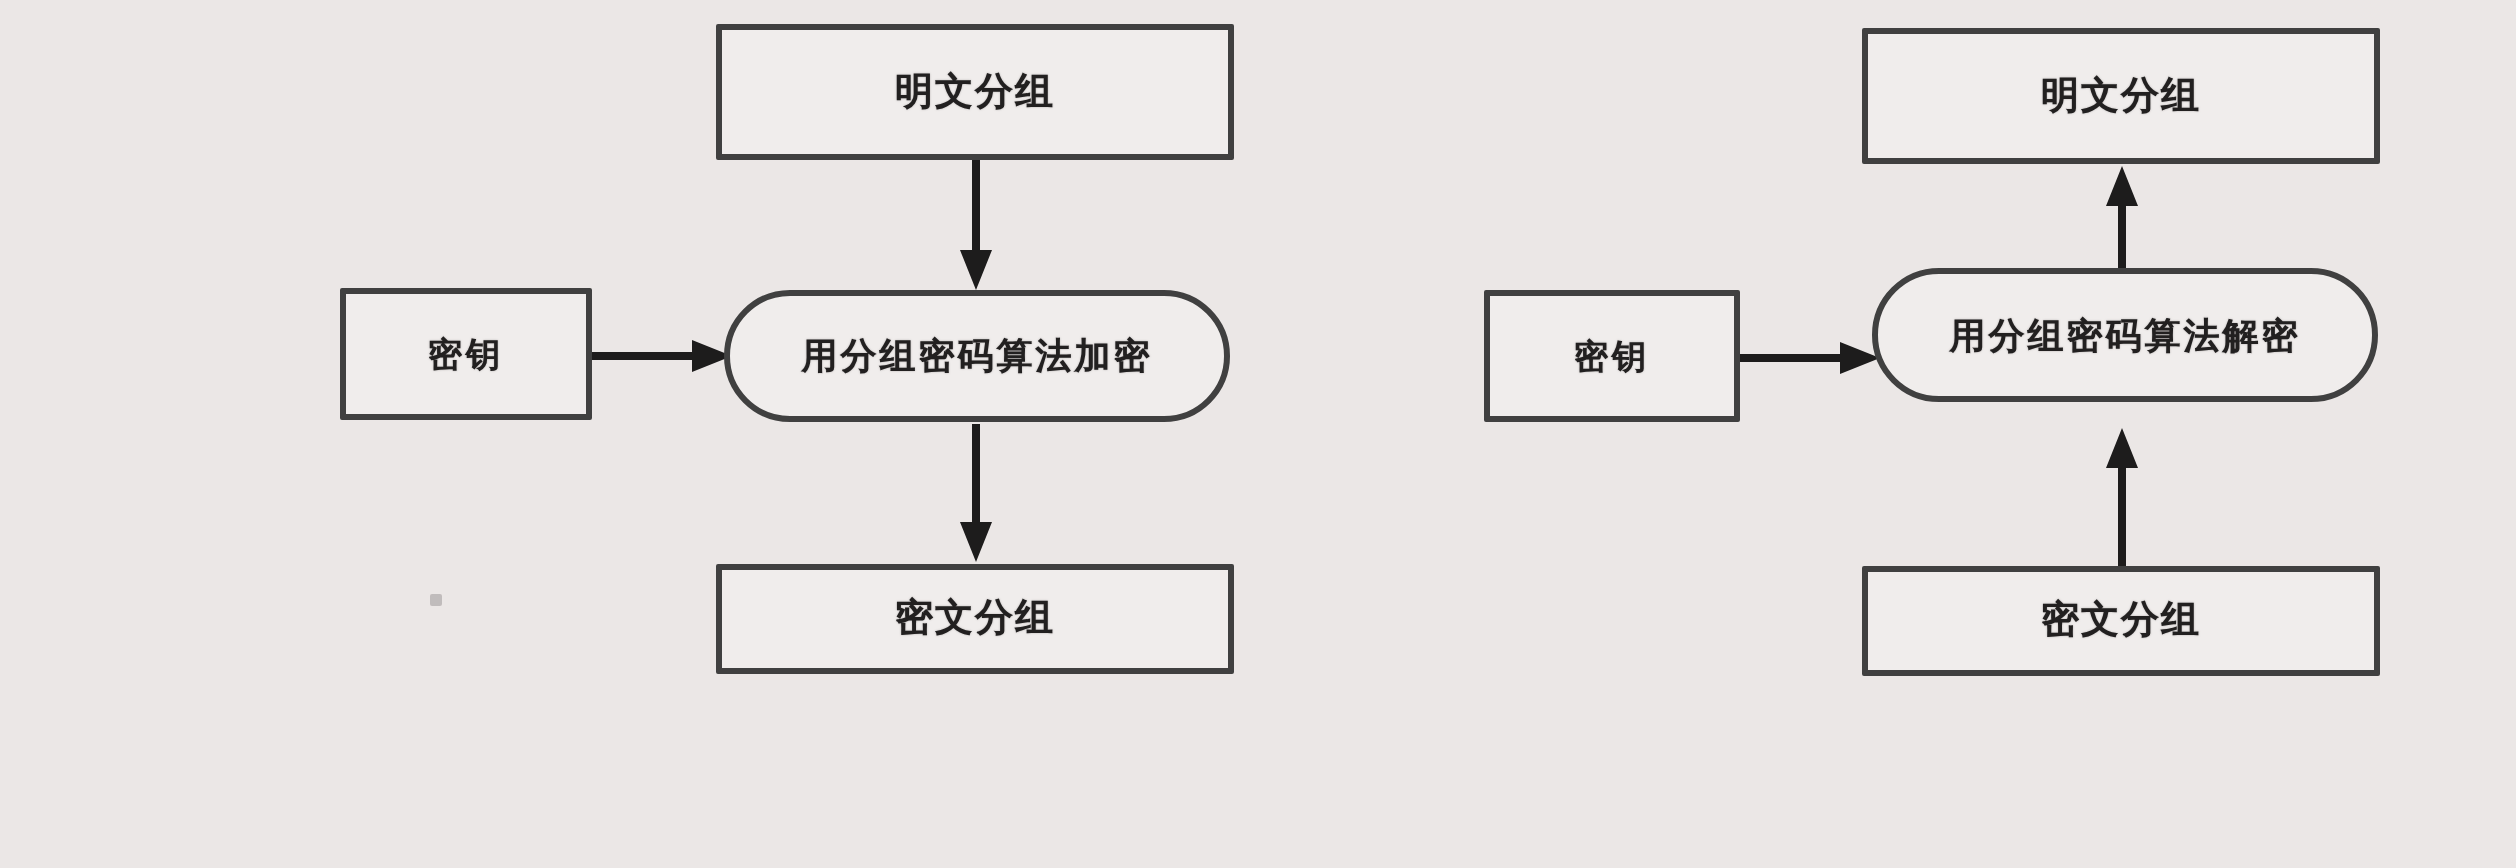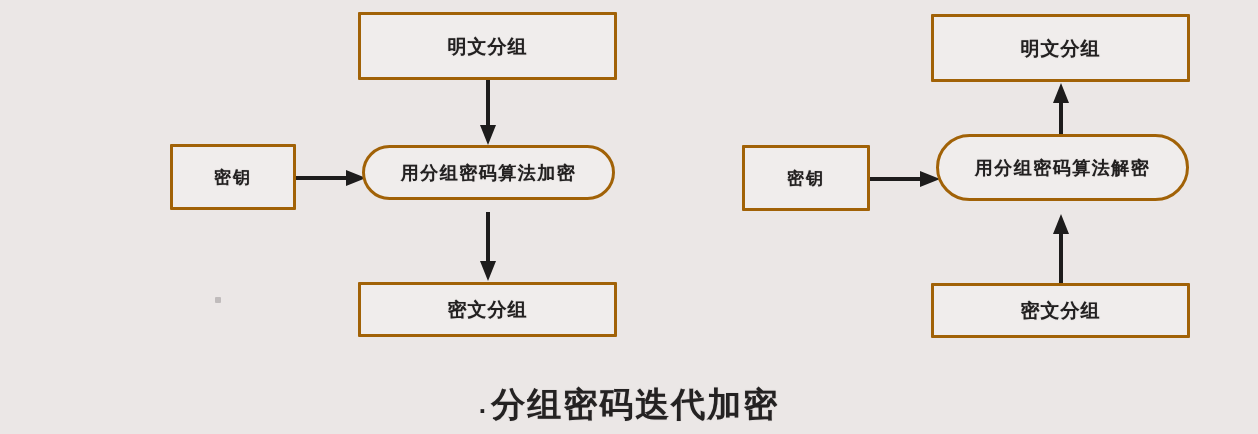--- a/index.html
+++ b/index.html
@@ -17,21 +17,21 @@
     height: 434px;
     background: #ebe7e6;
     overflow: hidden;
   }
 
   
   .node {
     position: absolute;
     box-sizing: border-box;
     background: #f0edec;
-    border: 3px solid #a16207;
+    border: 3px solid #404040;
     display: flex;
     align-items: center;
     justify-content: center;
     color: #222020;
     letter-spacing: 1px;
     text-shadow: 0 0 1px rgba(120,115,115,0.55);
   }
   .node.rect {
     border-radius: 1px;
   }
@@ -116,21 +116,21 @@
     <span class="label">密钥</span>
   </div>
 
   <div class="conn" style="left:296px; top:163px; width:72px; height:30px;">
     <svg width="72" height="30" viewBox="0 0 72 30">
       <line x1="0" y1="15" x2="55" y2="15" stroke="#1d1c1c" stroke-width="4"></line>
       <polygon points="70,15 50,7 50,23" fill="#1d1c1c"></polygon>
     </svg>
   </div>
 
-  <div class="node pill" style="left:362px; top:145px; width:253px; height:55px;">
+  <div class="node pill" style="left:362px; top:145px; width:253px; height:66px;">
     <span class="label">用分组密码算法加密</span>
   </div>
 
   <div class="conn" style="left:473px; top:212px; width:30px; height:70px;">
     <svg width="30" height="70" viewBox="0 0 30 70">
       <line x1="15" y1="0" x2="15" y2="56" stroke="#1d1c1c" stroke-width="4"></line>
       <polygon points="15,69 7,49 23,49" fill="#1d1c1c"></polygon>
     </svg>
   </div>
 
@@ -170,17 +170,14 @@
       <polygon points="15,1 7,21 23,21" fill="#1d1c1c"></polygon>
     </svg>
   </div>
 
   <div class="node rect" style="left:931px; top:283px; width:259px; height:55px;">
     <span class="label">密文分组</span>
   </div>
 
   <div id="speck"></div>
 
-  <div id="caption">
-    <span class="bullet">·</span><span class="caption-text">分组密码迭代加密</span>
-  </div>
 
 </div>
 
 </body></html>

